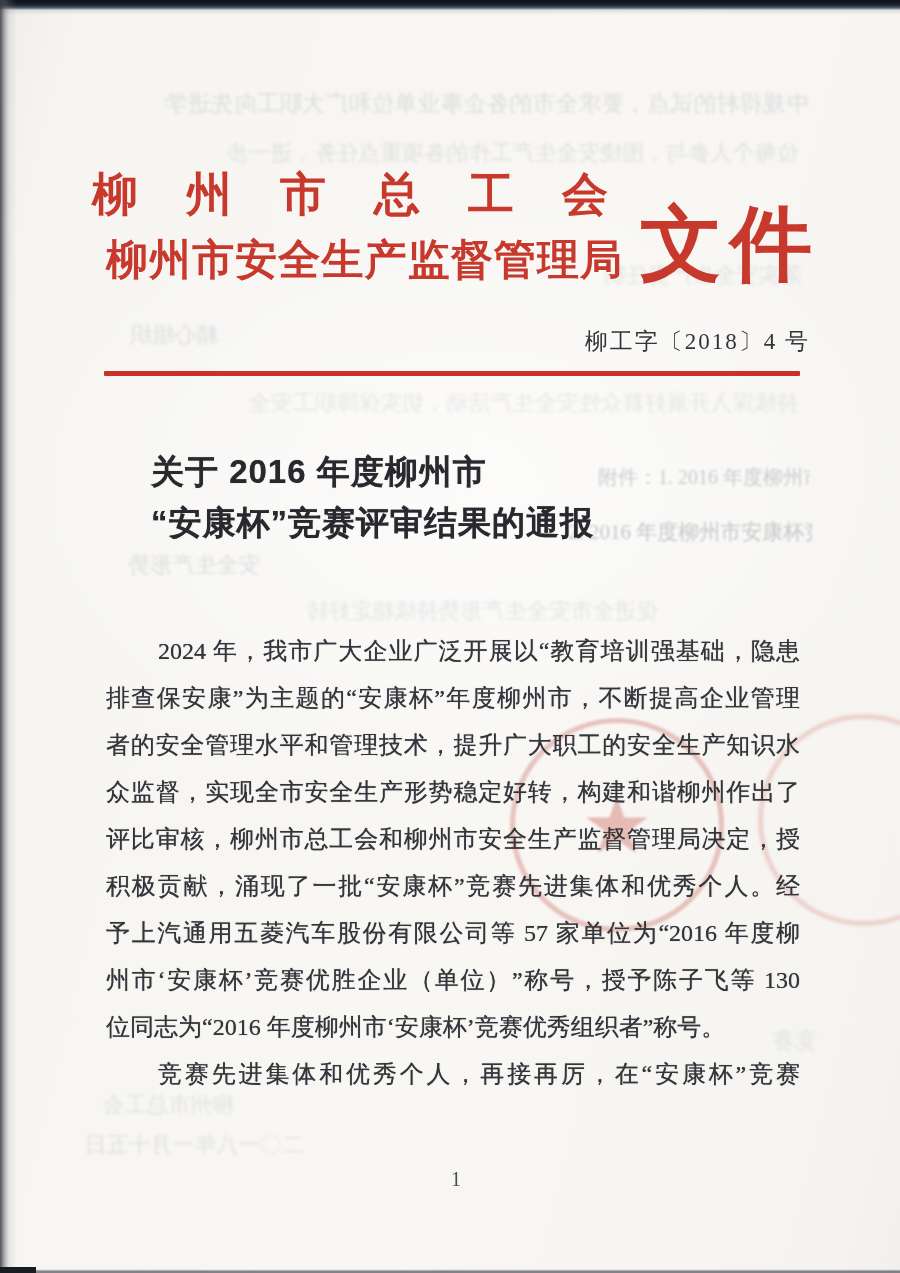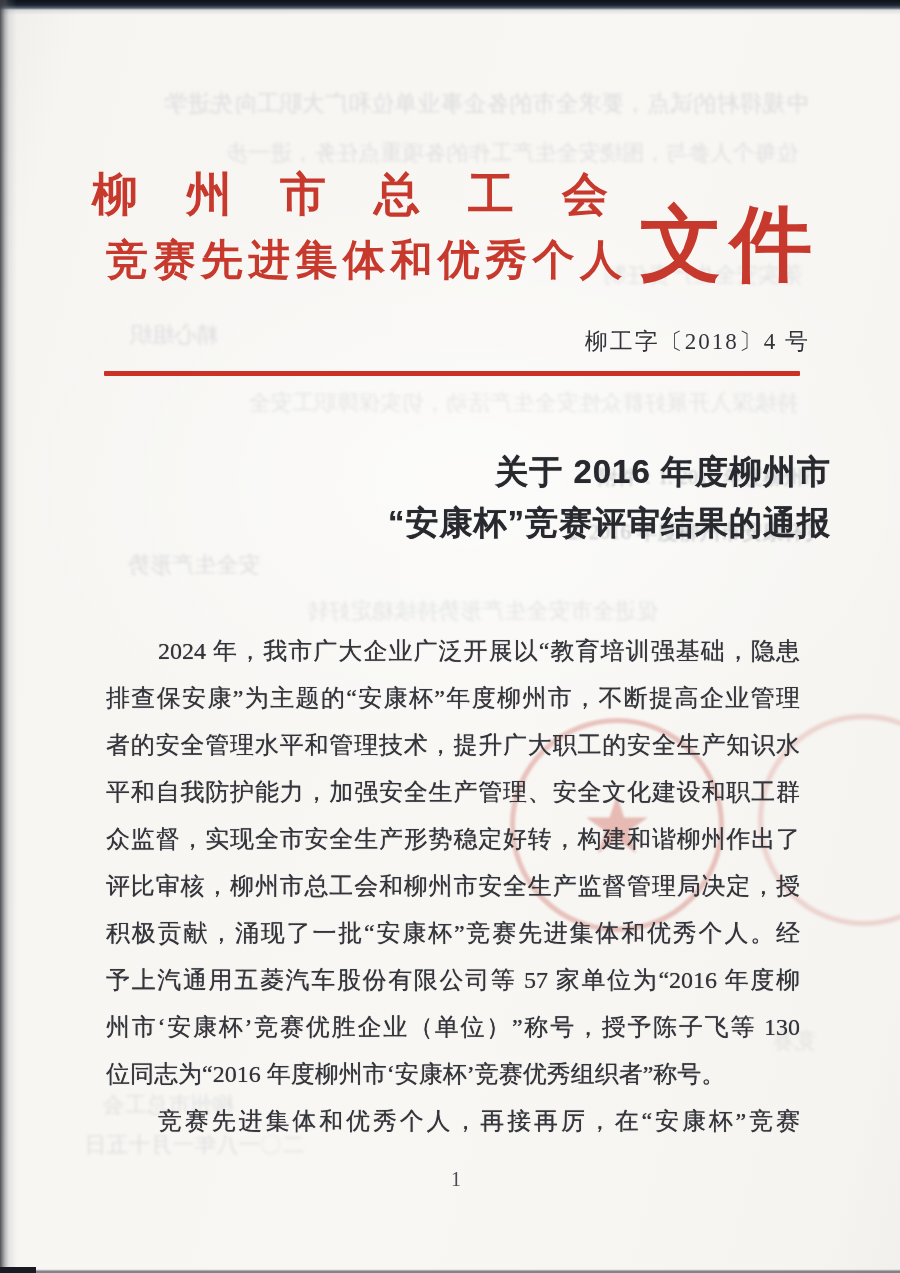--- a/index.html
+++ b/index.html
@@ -26,21 +26,21 @@
   .org2{position:absolute;left:106px;top:230px;width:516px;height:60px;line-height:60px;
     font-size:42px;font-weight:900;color:#c8392d;
     text-align:justify;text-align-last:justify;text-justify:inter-character;}
   .doctype{position:absolute;left:640px;top:198px;width:200px;height:94px;line-height:94px;
     font-size:82px;font-weight:800;color:#c8392d;letter-spacing:8px;white-space:nowrap;}
   .docnum{position:absolute;left:90px;top:326px;width:720px;text-align:right;
     font-size:23px;letter-spacing:2px;color:#33343a;}
   .redline{position:absolute;left:104px;top:371px;width:696px;height:5px;background:#cb3126;border-radius:1px;}
 
   
-  .title{position:absolute;left:151px;top:446px;width:680px;text-align:right;
+  .title{position:absolute;left:151px;top:446px;width:680px;text-align:left;
     color:#28292e;font-weight:700;font-family:"Liberation Sans","DejaVu Sans",sans-serif;}
   .title div{font-size:33px;line-height:51px;letter-spacing:1px;
     text-shadow:0 0 .7px rgba(40,41,46,.75);}
 
   
   .bodytxt{position:absolute;left:106px;top:628px;width:694px;color:#34353b;font-size:24px;}
   .bl{height:47px;line-height:47px;overflow:hidden;white-space:nowrap;
     text-align:justify;text-align-last:justify;text-justify:inter-character;
     text-shadow:0 0 .7px rgba(52,53,60,.8);}
   .bl.ind{padding-left:52px;}
@@ -94,35 +94,34 @@
   <div class="bleed bf9">柳州市总工会</div>
   <div class="bleed bf10">二〇一八年一月十五日</div>
   <div class="bleed bf11">竞赛</div>
 
   <div class="seal">
     <span class="star">★</span>
   </div>
   <div class="seal2"></div>
 
   <div class="org1">柳州市总工会</div>
-  <div class="org2">竞赛先进集体和优秀个人</div>
+  <div class="org2">柳州市安全生产监督管理局</div>
   <div class="doctype">文件</div>
   <div class="docnum">柳工字〔2018〕4 号</div>
   <div class="redline"></div>
 
   <div class="title">
     <div>关于 2016 年度柳州市</div>
     <div>“安康杯”竞赛评审结果的通报</div>
   </div>
 
   <div class="bodytxt">
     <div class="bl ind">2024 年，我市广大企业广泛开展以“教育培训强基础，隐患</div>
     <div class="bl">排查保安康”为主题的“安康杯”年度柳州市，不断提高企业管理</div>
     <div class="bl">者的安全管理水平和管理技术，提升广大职工的安全生产知识水</div>
-    <div class="bl">平和自我防护能力，加强安全生产管理、安全文化建设和职工群</div>
     <div class="bl">众监督，实现全市安全生产形势稳定好转，构建和谐柳州作出了</div>
     <div class="bl">评比审核，柳州市总工会和柳州市安全生产监督管理局决定，授</div>
     <div class="bl">积极贡献，涌现了一批“安康杯”竞赛先进集体和优秀个人。经</div>
     <div class="bl">予上汽通用五菱汽车股份有限公司等 57 家单位为“2016 年度柳</div>
     <div class="bl">州市‘安康杯’竞赛优胜企业（单位）”称号，授予陈子飞等 130</div>
     <div class="bl endp">位同志为“2016 年度柳州市‘安康杯’竞赛优秀组织者”称号。</div>
     <div class="bl ind">竞赛先进集体和优秀个人，再接再厉，在“安康杯”竞赛</div>
   </div>
 
   <div class="pagenum">1</div>

